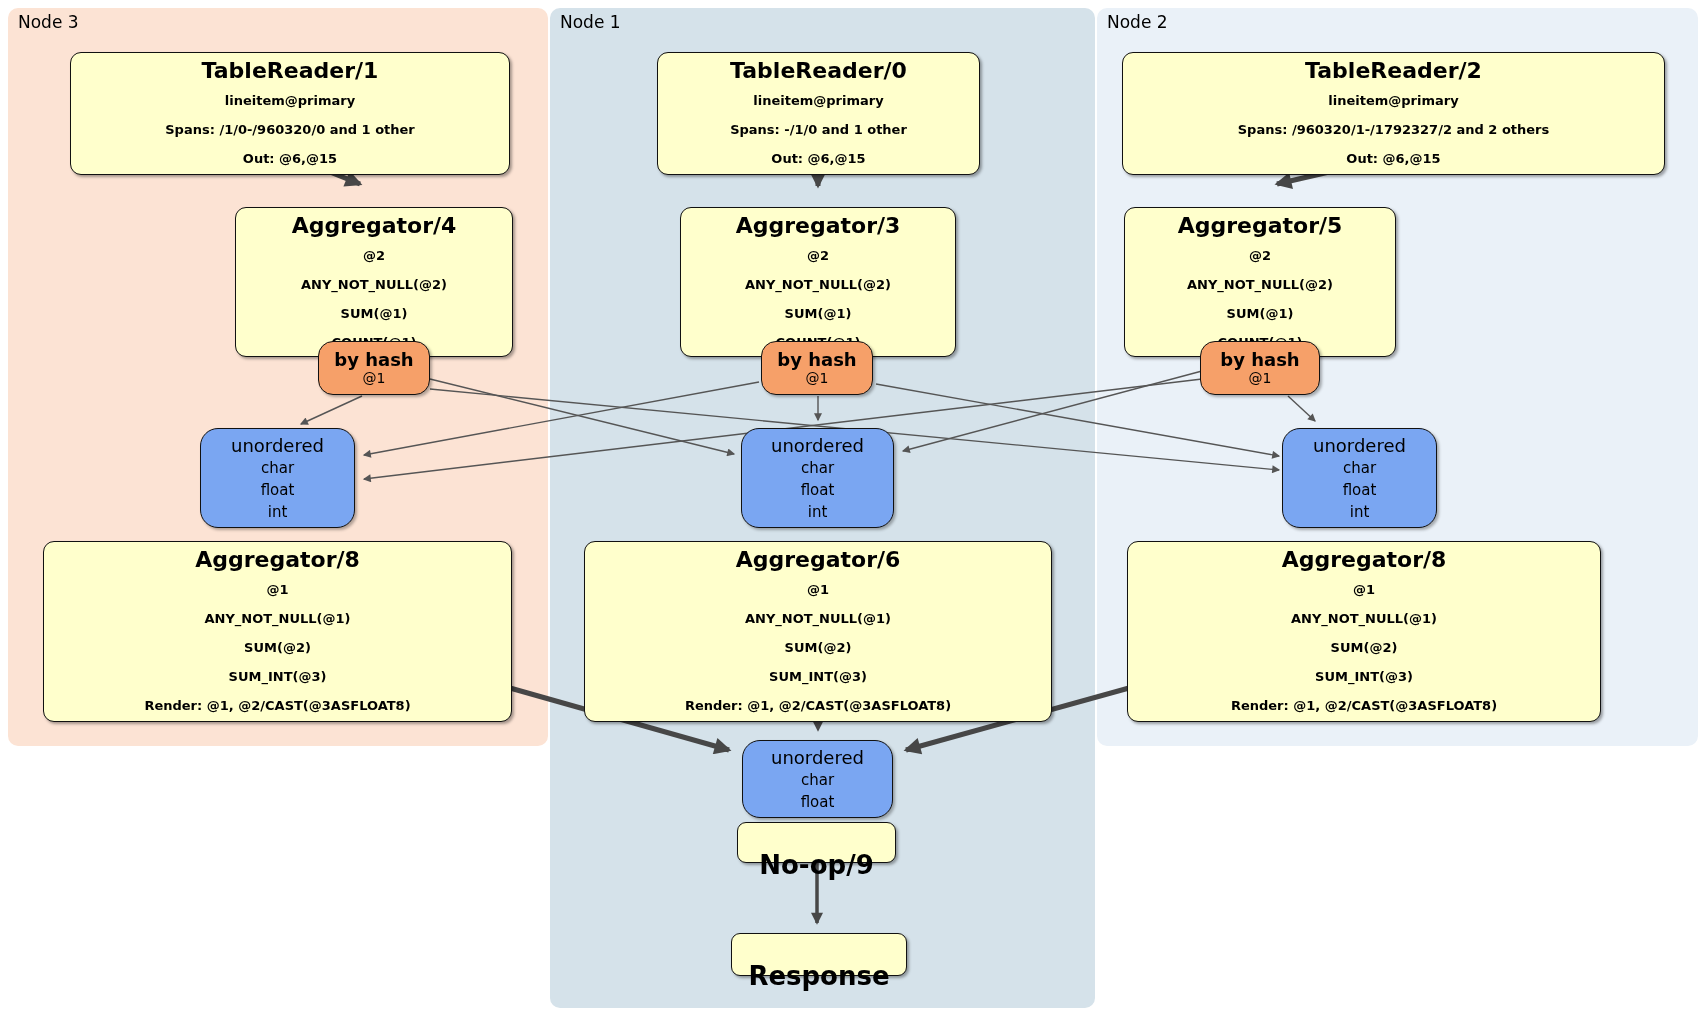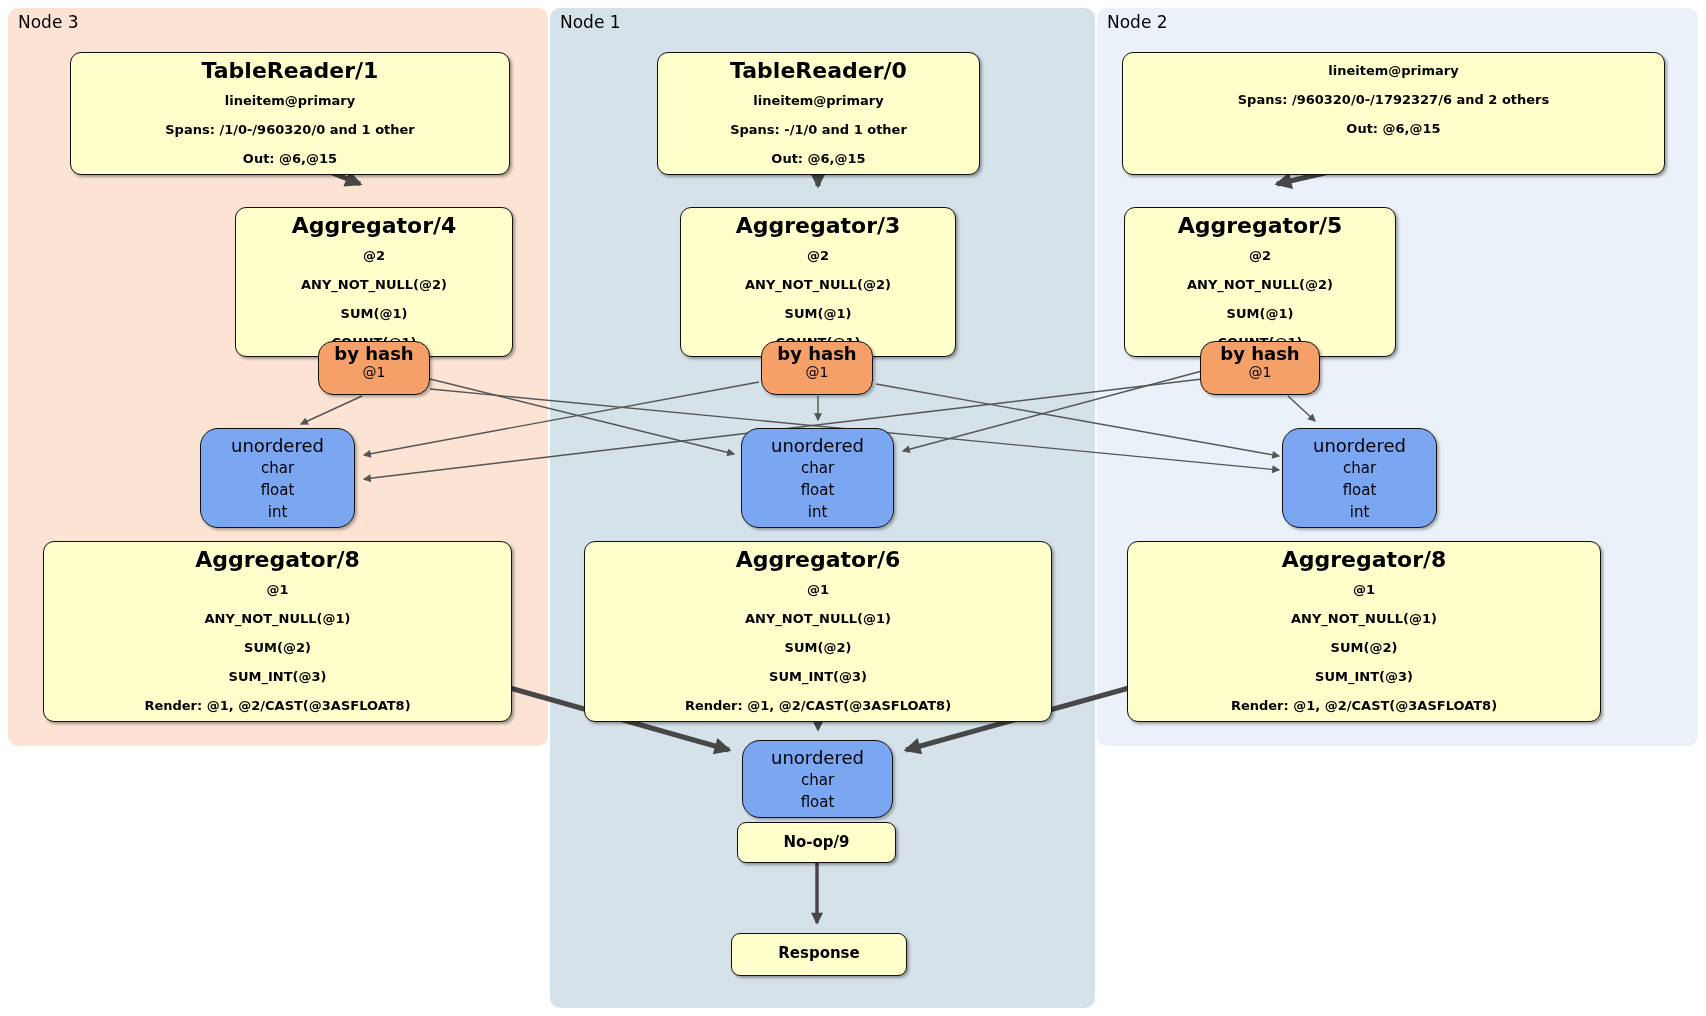--- a/index.html
+++ b/index.html
@@ -23,41 +23,41 @@
     padding-top:3px;
     margin-top:12px;
   }
   .pbox .title { font-weight:bold; font-size:22px; line-height:30px; white-space:nowrap; }
   .pbox .line  { font-size:13px; line-height:29px; white-space:nowrap;font-weight:bold; }
   .router {
     position:absolute; z-index:3; text-align:center;
     background:var(--router-fill,#f6a069);
     border:1.6px solid #111; border-radius:15px;
     box-shadow:2px 2px 3px rgba(0,0,0,0.3);
-    padding-top:1px;
+    padding-top:7px;
   }
   .router .title { font-weight:bold; font-size:18px; line-height:21px; }
   .router .line  { font-size:14px; line-height:17px; }
   .stream {
     position:absolute; z-index:3; text-align:center;
     background:var(--stream-fill,#7aa6f2);
     border:1.6px solid #111; border-radius:18px;
     box-shadow:2px 2px 3px rgba(0,0,0,0.3);
     padding-top:5px;
   }
   .stream .title { font-weight:normal; font-size:18px; line-height:23px; }
   .stream .line  { font-size:15px; line-height:22px; }
   .small-box {
     position:absolute; z-index:3; text-align:center;
     background:var(--processor-fill,#ffffcc);
     border:1.6px solid #111; border-radius:9px;
     box-shadow:2px 2px 3px rgba(0,0,0,0.35);
     padding-top:4px;
   }
-  .small-box .title { font-weight:bold; font-size:15px; line-height:30px; white-space:nowrap; }
+  .small-box .title { font-weight:bold; font-size:26px; line-height:30px; white-space:nowrap;margin-top:23px; }
 </style>
 </head>
 <body>
 
 <div class="canvas">
 
   <div class="region region-node3"></div>
   <div class="region region-node1"></div>
   <div class="region region-node2"></div>
   <div class="region-label" style="left:18px;top:12px">Node 3</div>
@@ -104,22 +104,23 @@
     <div class="line">Spans: /1/0-/960320/0 and 1 other</div>
     <div class="line">Out: @6,@15</div>
   </div>
   <div class="pbox" style="left:657px;top:40px;width:323px;height:123px">
     <div class="title">TableReader/0</div>
     <div class="line">lineitem@primary</div>
     <div class="line">Spans: -/1/0 and 1 other</div>
     <div class="line">Out: @6,@15</div>
   </div>
   <div class="pbox" style="left:1122px;top:40px;width:543px;height:123px">
+    <div class="title">TableReader/2</div>
     <div class="line">lineitem@primary</div>
-    <div class="line">Spans: /960320/0-/1792327/6 and 2 others</div>
+    <div class="line">Spans: /960320/1-/1792327/2 and 2 others</div>
     <div class="line">Out: @6,@15</div>
   </div>
 
   <div class="pbox" style="left:235px;top:195px;width:278px;height:150px">
     <div class="title">Aggregator/4</div>
     <div class="line">@2</div>
     <div class="line">ANY_NOT_NULL(@2)</div>
     <div class="line">SUM(@1)</div>
     <div class="line">COUNT(@1)</div>
   </div>

